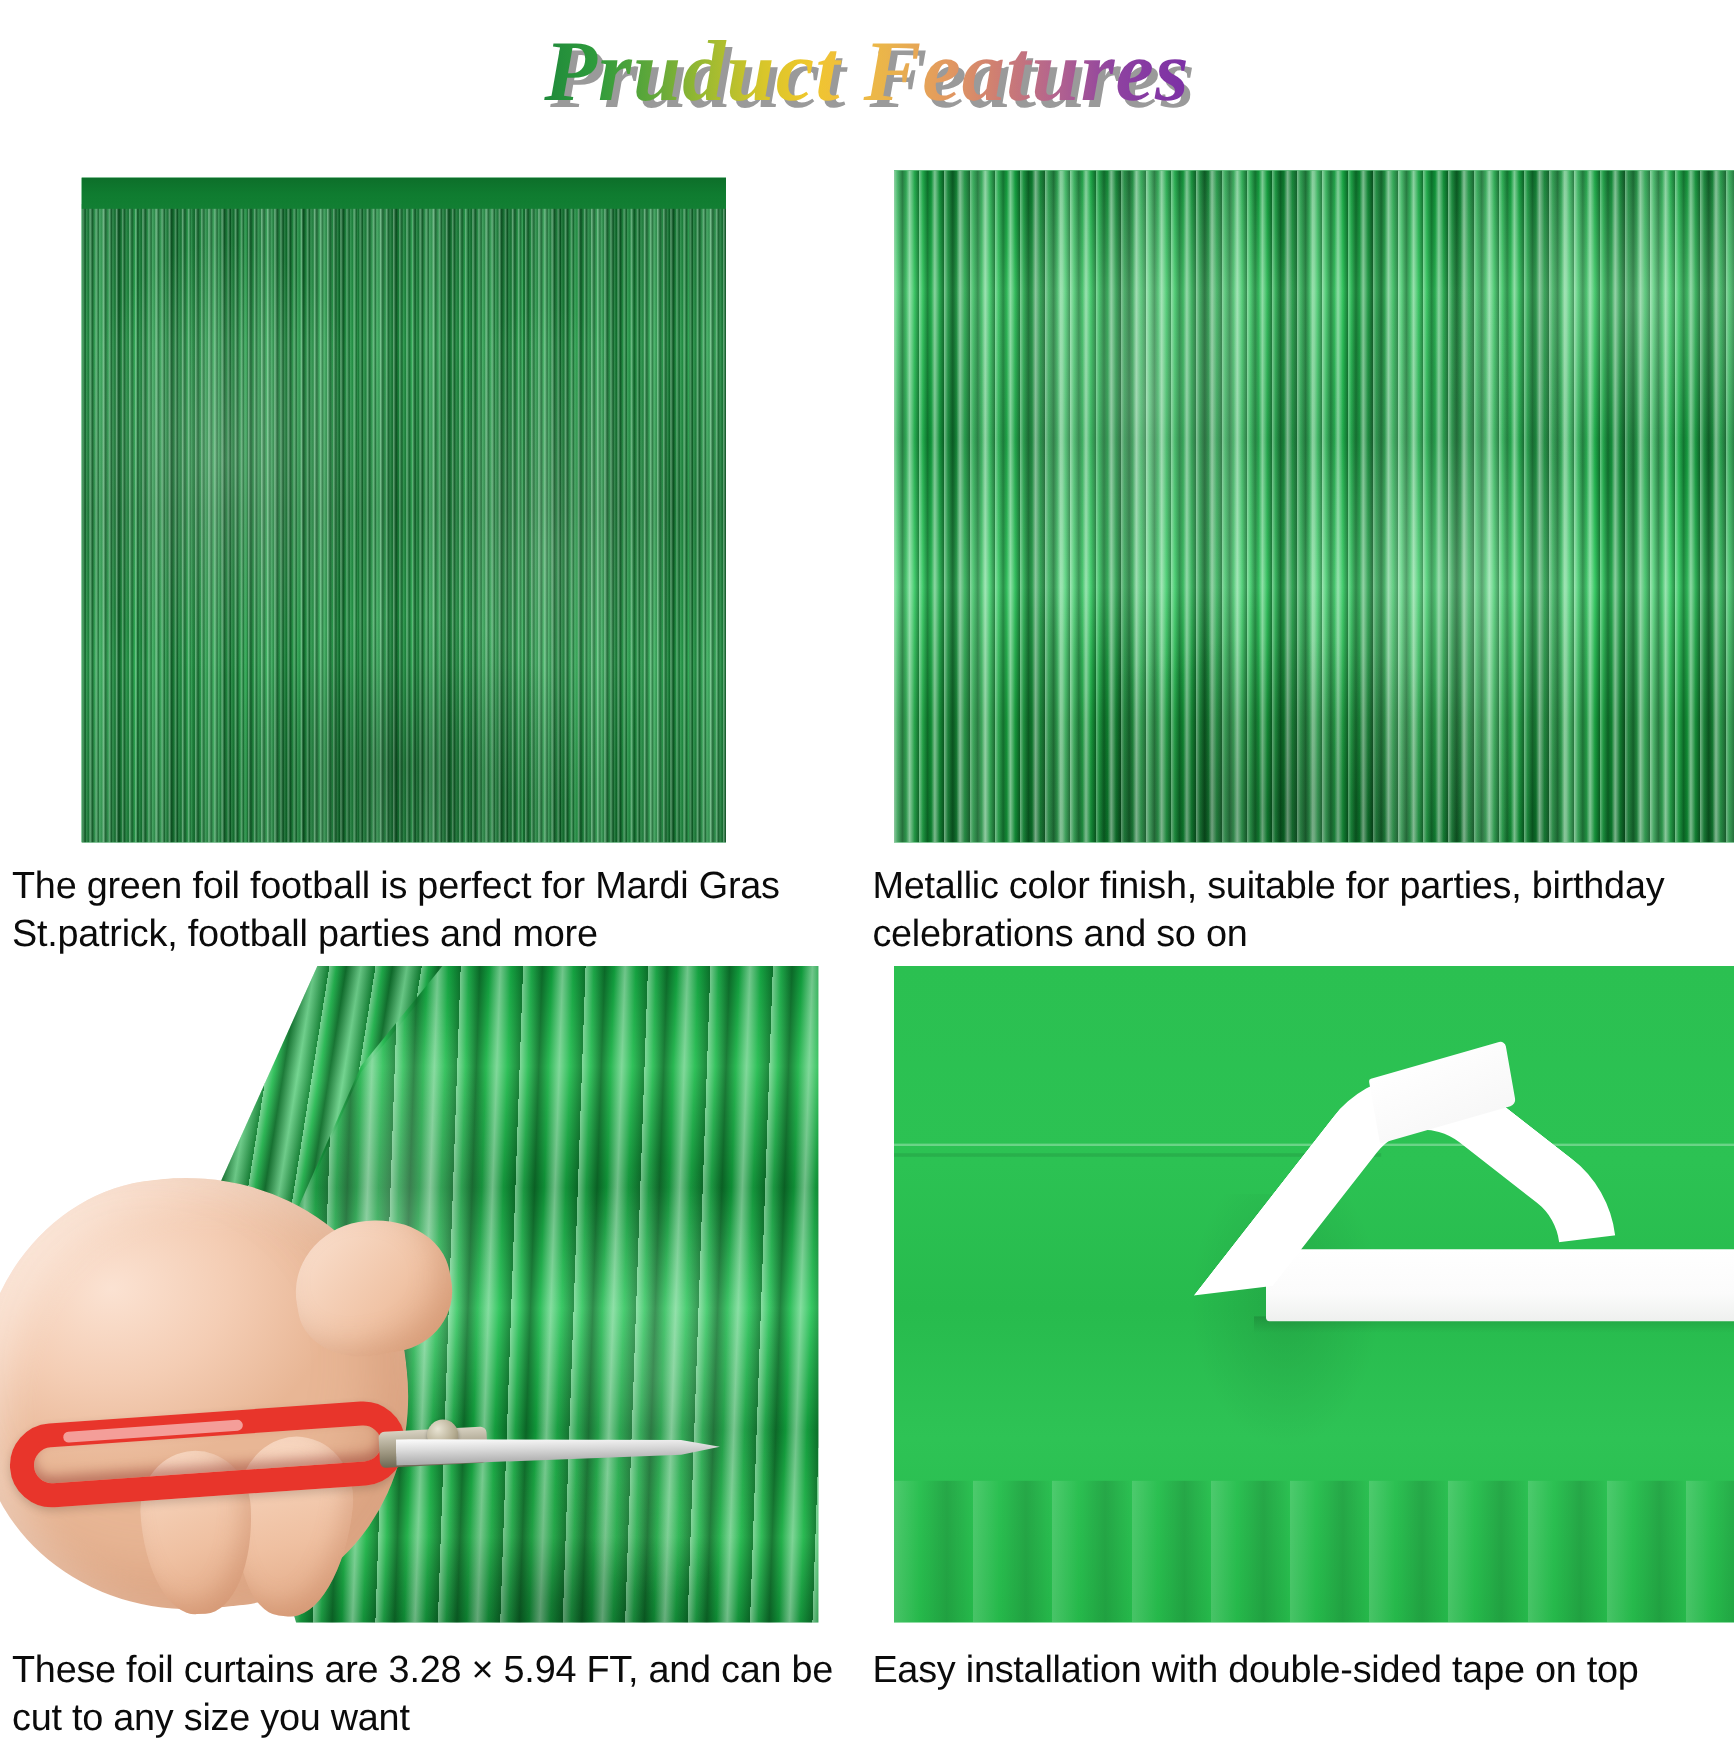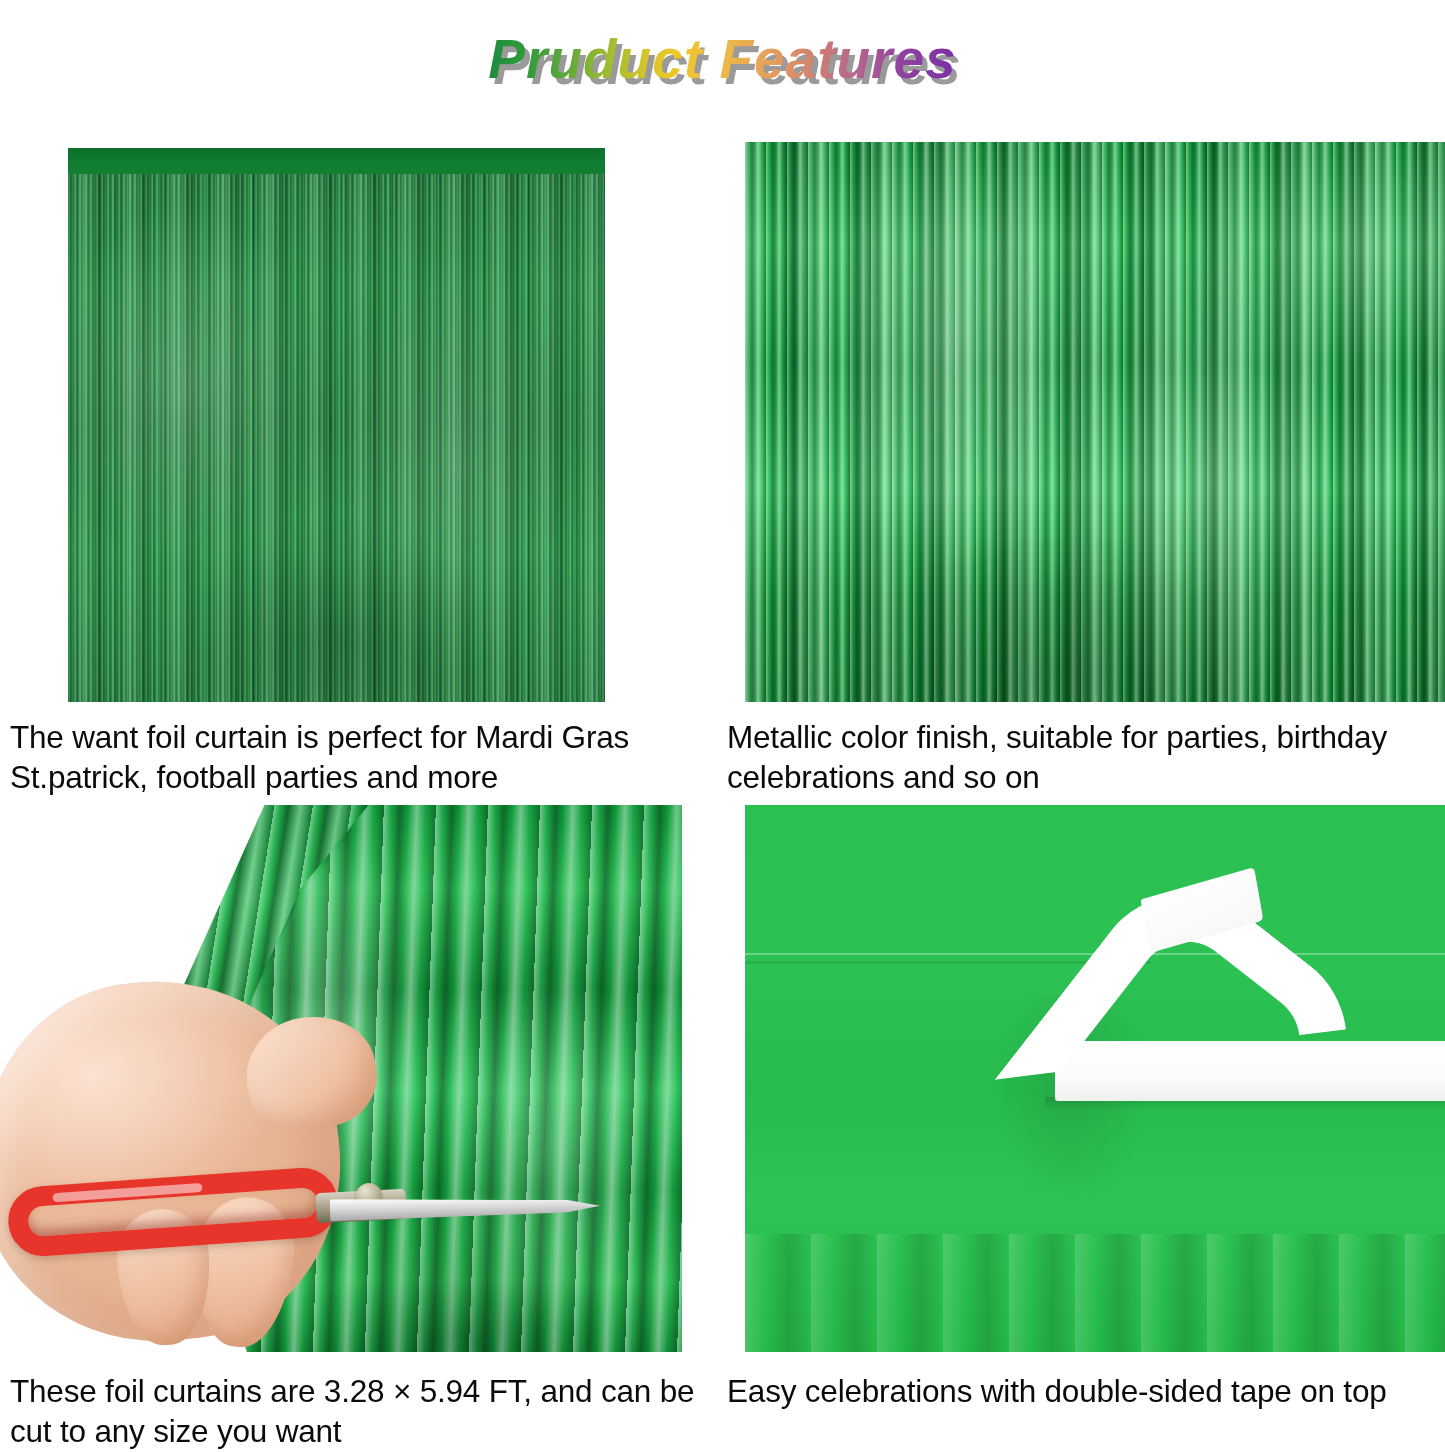--- a/index.html
+++ b/index.html
@@ -11,24 +11,24 @@
     position: relative;
   }
 
   
   .title-wrap {
     position: absolute;
     top: 0; left: 0; width: 1445px; height: 118px;
     display: flex; align-items: center; justify-content: center;
   }
   .title {
-    font-family: Liberation Sans, sans-serif;
+    font-family: Liberation Serif, serif;
     font-weight: bold;
     font-style: italic;
-    font-size: 55px;
+    font-size: 72px;
     letter-spacing: 1px;
     white-space: nowrap;
     line-height: 1;
     position: relative;
   }
   .title .shadow {
     position: absolute;
     left: 5px; top: 6px;
     color: #9a9a9a;
     z-index: 0;
@@ -329,16 +329,16 @@
   <div class="p4-crease"></div>
   <div class="p4-crease2"></div>
   <div class="p4-shadefold"></div>
   <div class="p4-fringe-bottom"></div>
   <div class="p4-tape-shadow"></div>
   <div class="p4-tape-h"></div>
   <div class="p4-tape-curl"></div>
   <div class="p4-tape-tip"></div>
 </div>
 
-<div class="caption" id="cap1">The want foil curtain is perfect for Mardi Gras St.patrick, football parties and more</div>
+<div class="caption" id="cap1">The green foil football is perfect for Mardi Gras St.patrick, football parties and more</div>
 <div class="caption" id="cap2">Metallic color finish, suitable for parties, birthday celebrations and so on</div>
 <div class="caption" id="cap3">These foil curtains are 3.28 × 5.94 FT, and can be cut to any size you want</div>
-<div class="caption" id="cap4">Easy celebrations with double-sided tape on top</div>
+<div class="caption" id="cap4">Easy installation with double-sided tape on top</div>
 
 </body></html>

